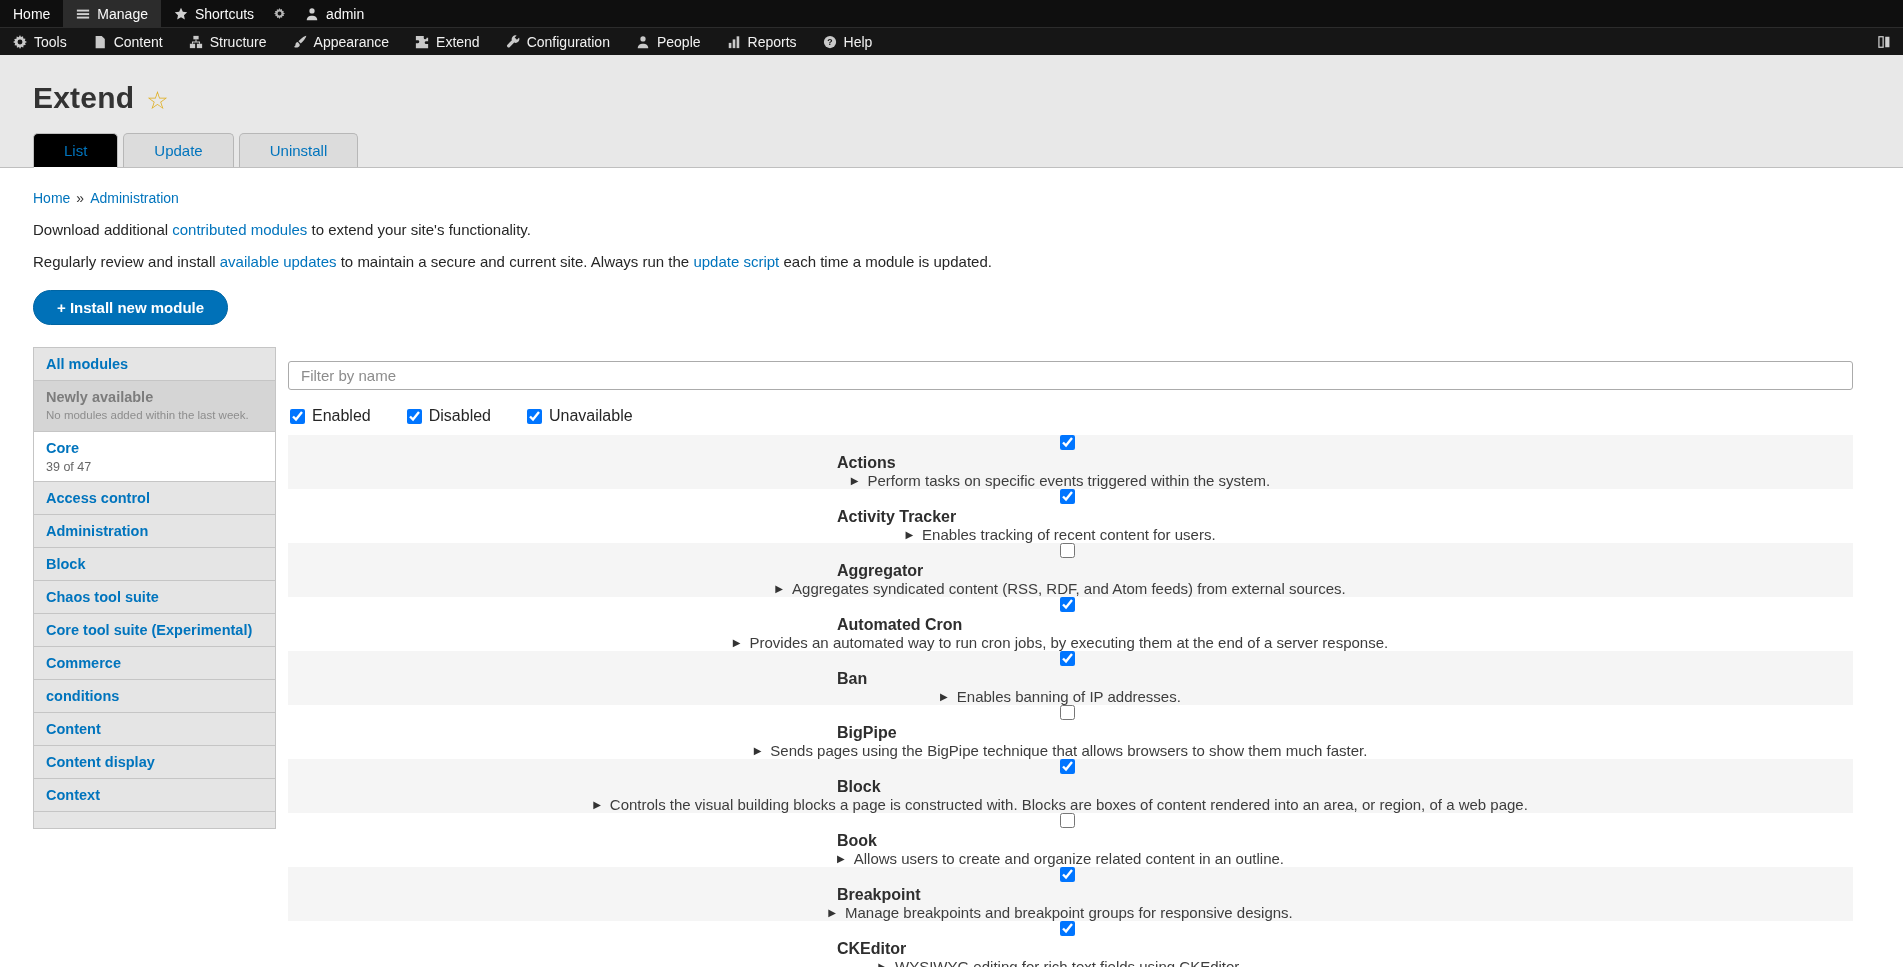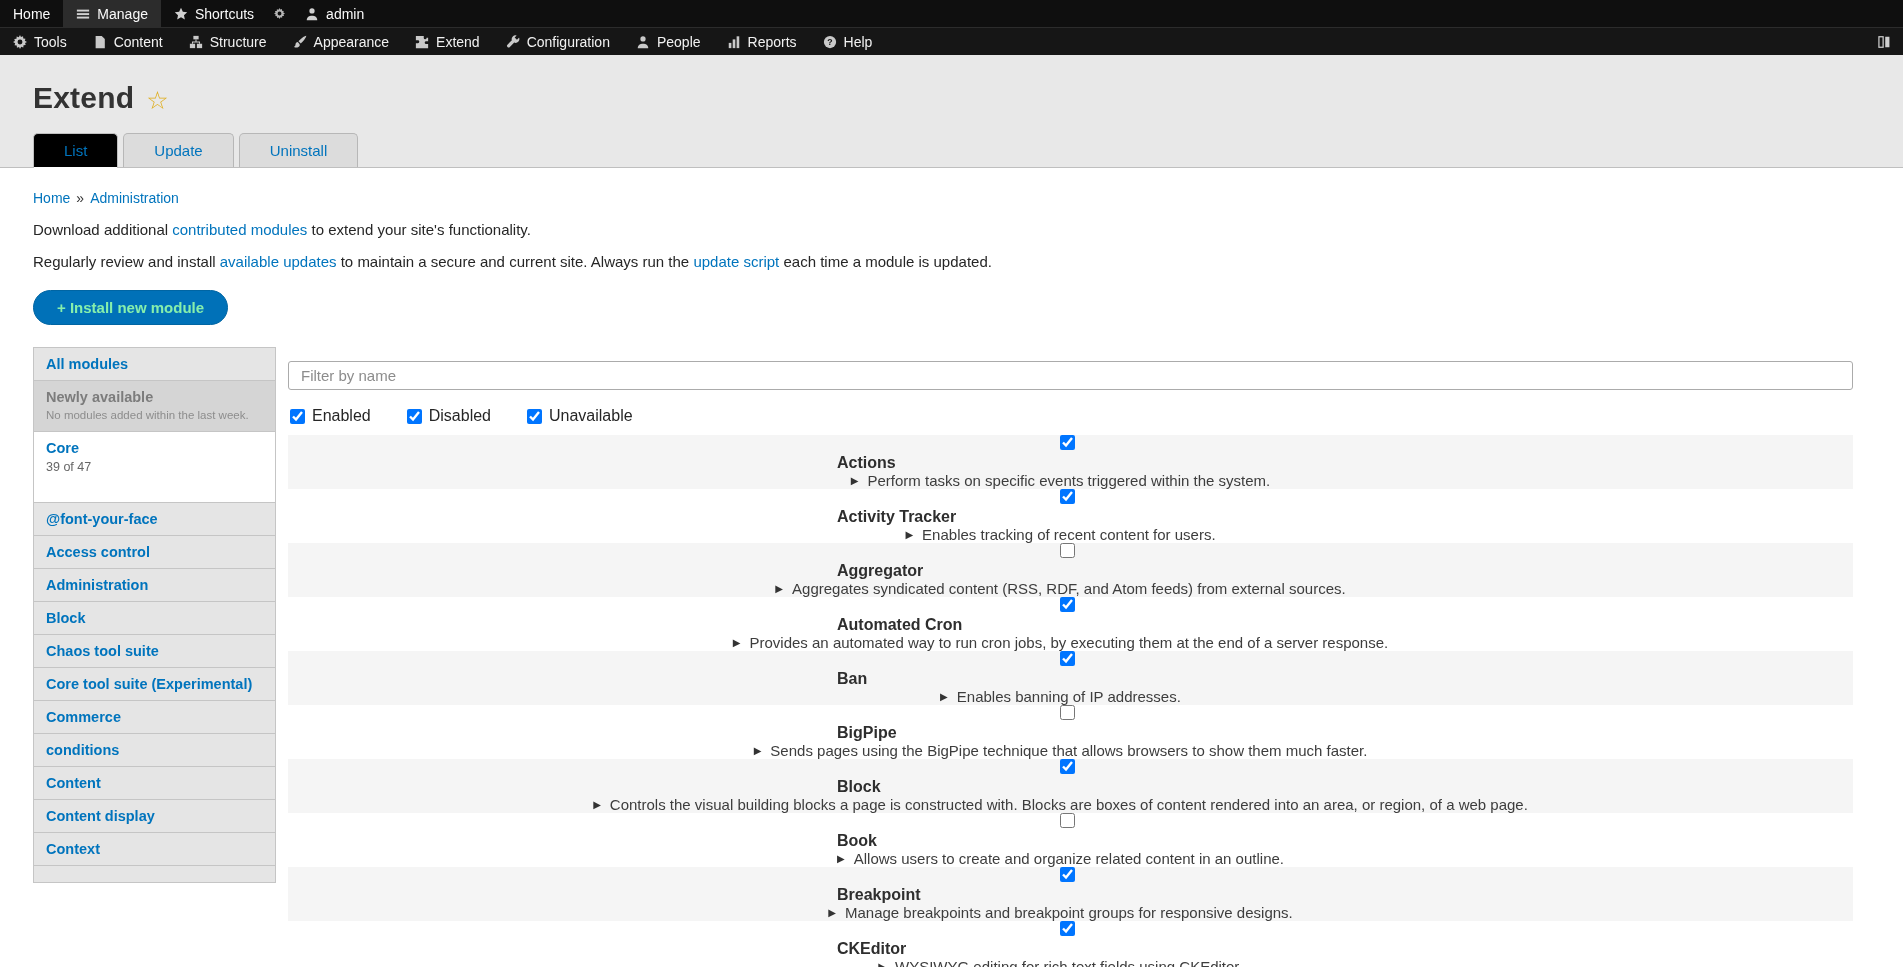--- a/index.html
+++ b/index.html
@@ -48,35 +48,35 @@
 
   
   .content { padding:22px 50px 0 33px; }
   .breadcrumb { font-size:14px; color:#555; }
   .breadcrumb a { color:var(--link,#0074bd); text-decoration:none; }
   .crumb-sep { margin:0 6px; color:#333; }
   .help-text { margin-top:15px; font-size:15px; color:#262626; }
   .help-text a { color:var(--link,#0074bd); text-decoration:none; }
   .install-btn {
     display:inline-block; margin-top:20px;
-    background:var(--button-bg,#0071b8); color:#86efac;
+    background:var(--button-bg,#0071b8); color:#ffffff;
     font-family:inherit; font-size:15px; font-weight:bold;
     border:1px solid #0065a3; border-radius:20px;
     padding:8px 23px; cursor:pointer;
   }
 
   .layout { display:flex; align-items:flex-start; margin-top:22px; }
 
   
   .cat-sidebar { width:243px; flex:none; border:1px solid #c5c5c5; border-bottom:none; }
   .cat-item { padding:8px 12px; border-bottom:1px solid #c5c5c5; background:#e5e5e5; }
   .cat-label { font-size:14.5px; font-weight:bold; color:var(--link,#0074bd); text-decoration:none; display:block; }
   .cat-item.disabled { background:#d5d5d5; }
   .cat-item.disabled .cat-label { color:#7c7c7c; cursor:default; }
-  .cat-item.active { background:#fff; padding-bottom:27px; }
+  .cat-item.active { background:#fff; padding-bottom:6px; }
   .cat-desc { margin-top:3px; font-size:11.5px; line-height:1.3; color:#8d8d8d; }
   .cat-item.active .cat-desc { color:#666; font-size:12.5px; }
 
   
   .modules-main { flex:1; margin-left:12px; min-width:0; }
   .filter-input {
     display:block; width:100%; height:29px; margin-top:14px;
     border:1px solid #ababab; border-radius:3px; background:#fff;
     font-family:inherit; font-size:15px; color:#444; padding:0 12px;
   }
@@ -260,24 +260,20 @@
     <a class="cat-label">All modules</a>
 
   </div>
         <div class="cat-item disabled">
     <a class="cat-label">Newly available</a>
     <div class="cat-desc">No modules added within the last week.</div>
   </div>
         <div class="cat-item active">
     <a class="cat-label">Core</a>
     <div class="cat-desc">39 of 47</div>
-  </div>
-        <div class="cat-item link">
-    <a class="cat-label">@font-your-face</a>
-
   </div>
         <div class="cat-item link">
     <a class="cat-label">Access control</a>
 
   </div>
         <div class="cat-item link">
     <a class="cat-label">Administration</a>
 
   </div>
         <div class="cat-item link">

